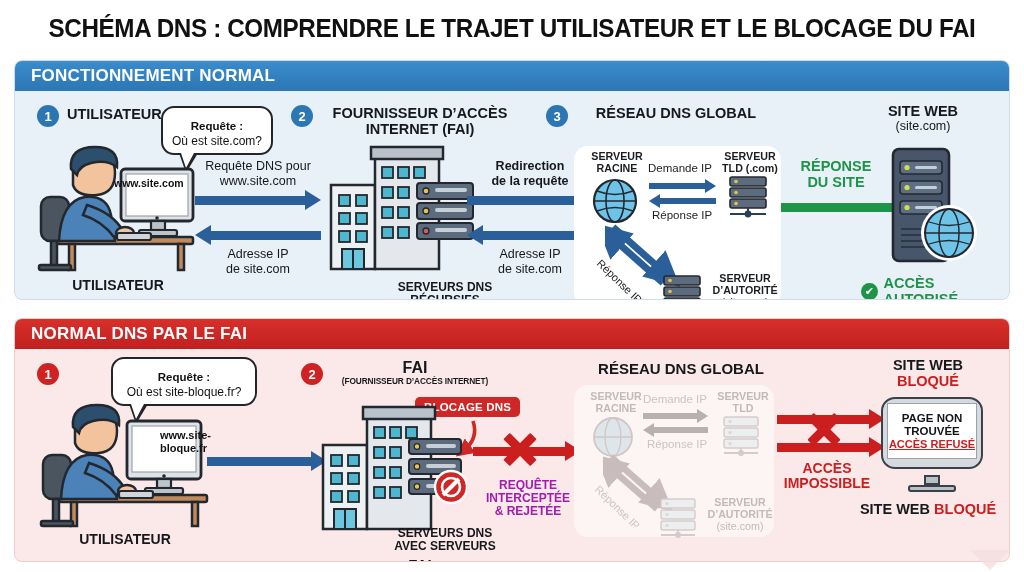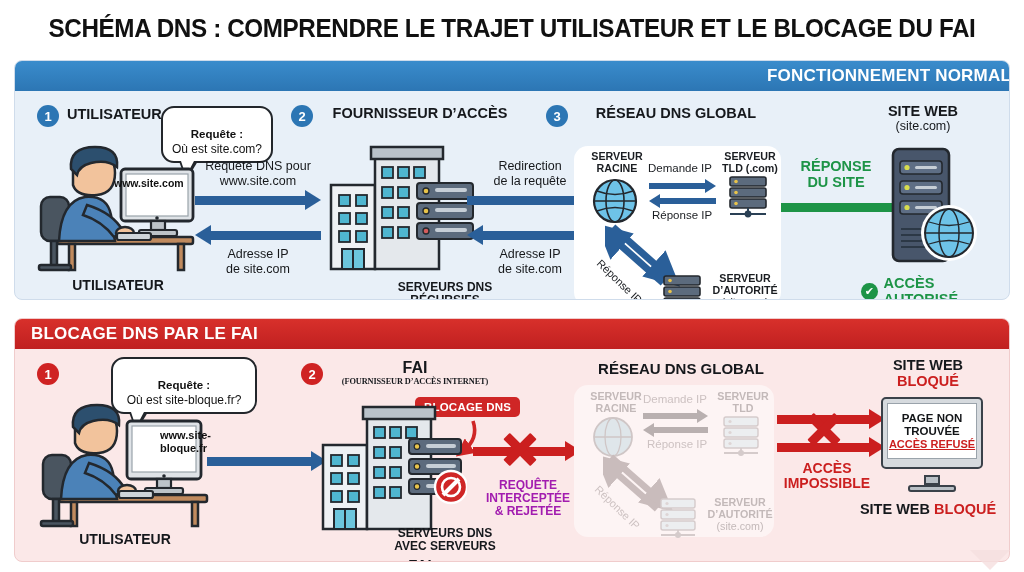--- a/index.html
+++ b/index.html
@@ -30,21 +30,21 @@
   }
   .panel.normal { top: 60px; height: 240px; background: #e8f0f8; border: 1px solid #cfdceb; }
   .panel.blocked { top: 318px; height: 244px; background: #fbe8e8; border: 1px solid #f0cccc; }
 
   .band {
     position: absolute; left: 0; top: 0; width: 996px; height: 30px;
     display: flex; align-items: center;
     padding-left: 16px;
     color: #ffffff; font-weight: bold; font-size: 17px; letter-spacing: 0.2px;
   }
-  .band.blue { background: linear-gradient(180deg,#3a8ccc 0%, #2c76b4 100%); justify-content: flex-end; }
+  .band.blue { background: linear-gradient(180deg,#3a8ccc 0%, #2c76b4 100%); }
   .band.red  { background: linear-gradient(180deg,#d8302b 0%, #c02020 100%); }
 
   
   .badge {
     position: absolute;
     width: 22px; height: 22px; border-radius: 50%;
     color: #fff; font-size: 13px; font-weight: bold;
     display: flex; align-items: center; justify-content: center;
     font-family: "Liberation Sans", sans-serif;
   }
@@ -53,27 +53,27 @@
 
   
   .colhead {
     position: absolute; text-align: center;
     font-weight: bold; color: #15181c;
     line-height: 1.12;
     font-size: 14.5px;
   }
   .colhead .sub { font-size: 12px; font-weight: bold; }
   .colhead .subn { font-size: 12.5px; font-weight: normal; }
-  .colhead .tiny { font-size: 8.3px; font-weight: bold; letter-spacing: -0.1px; font-family: Liberation Serif, serif; }
+  .colhead .tiny { font-size: 8.3px; font-weight: bold; letter-spacing: -0.1px; }
 
   
   .bubble {
     position: absolute;
     background: #ffffff; border: 2px solid #22262b; border-radius: 13px;
-    padding: 20px 8px 5px 8px;
+    padding: 12px 8px 5px 8px;
     text-align: center; line-height: 1.2;
   }
   .bubble .b1 { font-size: 11.5px; font-weight: bold; color: #111; }
   .bubble .b2 { font-size: 12px; color: #111; }
   .bubble .tail {
     position: absolute; width: 0; height: 0;
     border-left: 7px solid transparent; border-right: 12px solid transparent;
     border-top: 20px solid #22262b;
     left: 16px; bottom: -20px;
   }
@@ -236,20 +236,21 @@
       <div class="head left" style="left:0;"></div>
     </div>
     <div class="alabel" style="left:180px; top:186px; width:126px;">
       <div>Adresse IP</div>
       <div>de site.com</div>
     </div>
 
     <div class="badge blue" style="left:276px; top:44px;">2</div>
     <div class="colhead" style="left:300px; top:44px; width:210px;">
       <div>FOURNISSEUR D’ACCÈS</div>
+      <div>INTERNET (FAI)</div>
     </div>
 
     <svg style="position:absolute; left:310px; top:80px;" width="150" height="130" viewBox="0 0 150 130">
 
       <rect x="6" y="44" width="44" height="84" fill="#eef1f4" stroke="#23282e" stroke-width="2.5"></rect>
       <g fill="#4fb6d0" stroke="#23282e" stroke-width="1.8">
         <rect x="14" y="54" width="11" height="11"></rect>
           <rect x="31" y="54" width="11" height="11"></rect>
         <rect x="14" y="72" width="11" height="11"></rect>
           <rect x="31" y="72" width="11" height="11"></rect>
@@ -283,21 +284,21 @@
         <rect x="92" y="82" width="56" height="16" rx="3" fill="#5c6b7d" stroke="#23282e" stroke-width="2"></rect>
         <circle cx="101" cy="90" r="3" fill="#d45c5c" stroke="#23282e" stroke-width="1.4"></circle>
         <rect x="110" y="87" width="32" height="4" rx="2" fill="#c6ced6"></rect>
       </g>
     </svg>
     <div style="position:absolute; left:350px; top:220px; width:160px; text-align:center; font-size:12px; font-weight:bold; color:#15181c; line-height:1.12;">
       <div>SERVEURS DNS</div>
       <div>RÉCURSIFS</div>
     </div>
 
-    <div class="alabel" style="left:450px; top:98px; width:130px;">
+    <div class="alabel" style="left:450px; top:98px; width:130px;font-weight:bold;">
       <div>Redirection</div>
       <div>de la requête</div>
     </div>
     <div class="arrow blue" style="left:452px; top:135px; width:126px;">
       <div class="bar" style="left:0; width:110px;"></div>
       <div class="head right" style="left:110px;"></div>
     </div>
     <div class="arrow blue" style="left:452px; top:170px; width:126px;">
       <div class="bar" style="left:16px; width:110px;"></div>
       <div class="head left" style="left:0;"></div>
@@ -421,21 +422,21 @@
     <div class="okrow" style="left:846px; top:214px;">
       <div class="okcircle">✔</div>
       <div class="oktext">ACCÈS AUTORISÉ</div>
     </div>
 
   </div>
 
   <div class="panel blocked">
 
     <div class="band red">
-      <span>BLOCAGE DNS PAR LE FAI</span>
+      <span>NORMAL DNS PAR LE FAI</span>
     </div>
 
     <div class="badge red" style="left:22px; top:44px;">1</div>
 
     <div class="bubble" style="left:96px; top:38px; width:146px;">
       <div class="b1">Requête :</div>
       <div class="b2">Où est site-bloque.fr?</div>
       <div class="tail"></div>
     </div>
 
@@ -633,21 +634,21 @@
       <div>ACCÈS</div>
       <div>IMPOSSIBLE</div>
     </div>
 
     <div class="colhead" style="left:848px; top:38px; width:130px;">
       <div>SITE WEB</div>
       <div style="color:#cb1f1f;">BLOQUÉ</div>
     </div>
 
     <div class="monitor" style="left:866px; top:78px;">
-      <div class="mon-body" style="width:102px; height:72px;">
+      <div class="mon-body" style="width:102px; height:72px;border-radius:14px;">
         <div class="mon-screen" style="height:56px;">
           <div class="mon-text">
             <div>PAGE NON</div>
             <div>TROUVÉE</div>
             <div style="color:#cb1f1f; font-size:11px;text-decoration:underline;">ACCÈS REFUSÉ</div>
           </div>
         </div>
       </div>
       <div style="position:relative; width:102px; height:6px;">
         <div style="position:absolute; left:43px; top:-8px; width:8px; height:8px; border-radius:50%; background:#5a6views;"></div>

